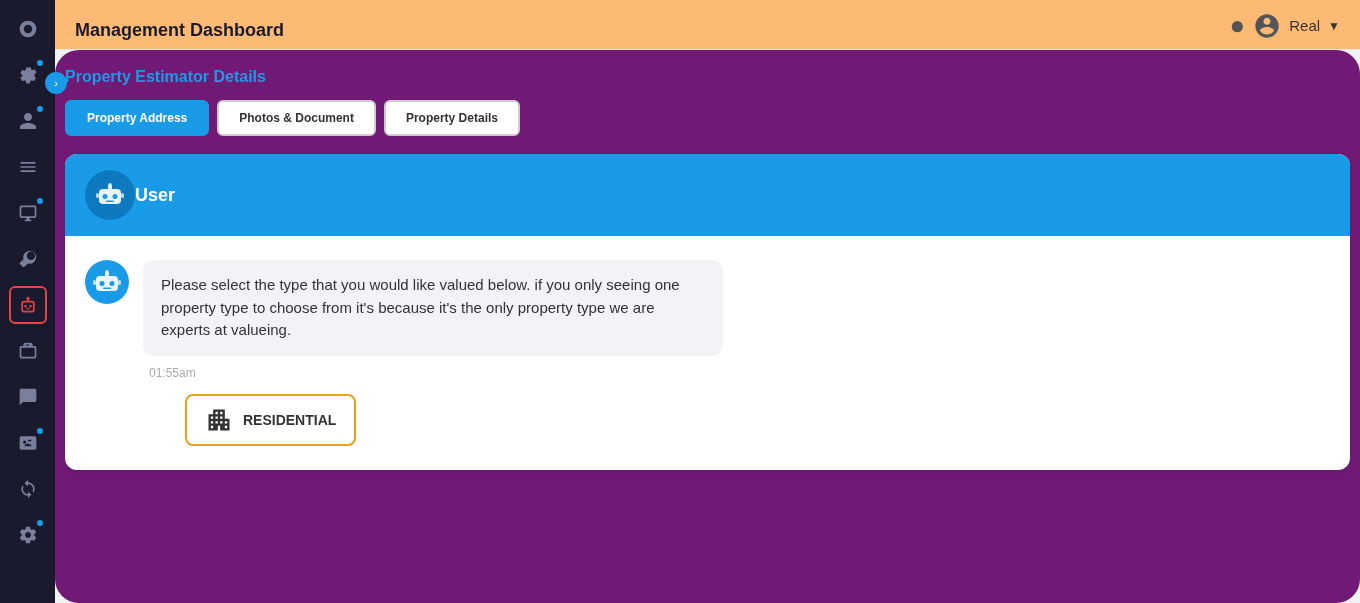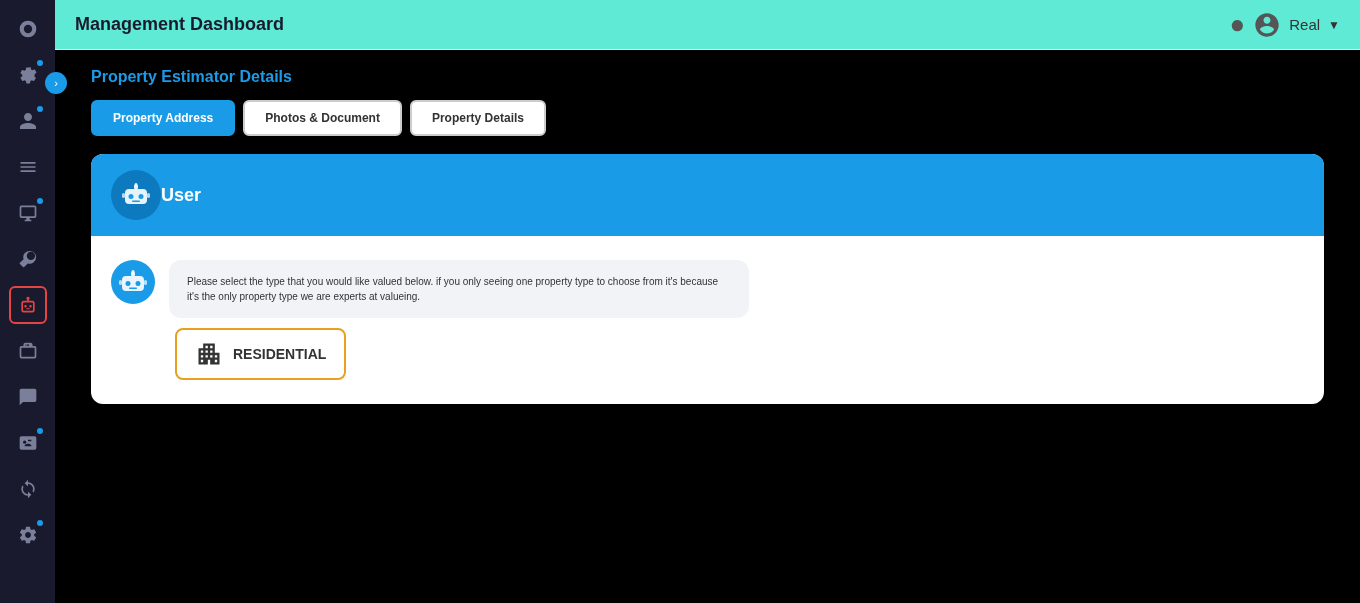--- a/index.html
+++ b/index.html
@@ -59,24 +59,24 @@
     
     .main-wrapper {
       flex: 1;
       display: flex;
       flex-direction: column;
       overflow: hidden;
     }
 
     
     .topbar {
-      background: #5eead4;
+      background: #fdba74;
       height: 50px;
       display: flex;
-      align-items: center;
+      align-items: flex-end;
       justify-content: space-between;
       padding: 8px 20px;
       border-bottom: 1px solid #e8e8e8;
       flex-shrink: 0;
     }
     .topbar-title {
       font-size: 18px;
       font-weight: 600;
       color: #1a1a2e;
     }
@@ -96,22 +96,23 @@
     }
     .topbar-caret {
       font-size: 12px;
       color: #333;
     }
 
     
     .content {
       flex: 1;
       overflow-y: auto;
-      padding: 18px 36px;
-      background: #000000;
+      padding: 18px 10px;
+      background: #701a75;
+      border-radius: 24px;
     }
 
     .page-heading {
       color: #1a9be8;
       font-size: 16px;
       font-weight: 600;
       margin-bottom: 14px;
     }
 
     
@@ -180,21 +181,21 @@
       display: flex;
       align-items: flex-start;
       gap: 14px;
       margin-bottom: 10px;
     }
 
     .chat-bubble {
       background: #f1f3f6;
       border-radius: 12px;
       padding: 14px 18px;
-      font-size: 10px;
+      font-size: 15px;
       color: #333;
       line-height: 1.5;
       max-width: 580px;
     }
 
     .chat-time {
       font-size: 12px;
       color: #aaa;
       margin-left: 64px;
       margin-bottom: 14px;
@@ -205,21 +206,21 @@
       align-items: center;
       gap: 10px;
       border: 2px solid #e8a020;
       background: white;
       border-radius: 8px;
       padding: 10px 18px;
       cursor: pointer;
       font-size: 14px;
       font-weight: 600;
       color: #333;
-      margin-left: 64px;
+      margin-left: 100px;
     }
   </style>
 </head>
 <body>
 
 <div class="sidebar">
   <div class="sidebar-chevron">›</div>
 
   <div class="sidebar-item">
     <svg width="20" height="20" viewBox="0 0 24 24" fill="#7a8099">
@@ -340,20 +341,21 @@
               <rect x="24" y="43" width="16" height="3" rx="1.5" fill="#1a9be8"></rect>
               <rect x="28" y="12" width="8" height="8" rx="2" fill="white" opacity="0.9"></rect>
               <circle cx="32" cy="11" r="3" fill="white" opacity="0.9"></circle>
               <rect x="4" y="28" width="6" height="10" rx="3" fill="white" opacity="0.7"></rect>
               <rect x="54" y="28" width="6" height="10" rx="3" fill="white" opacity="0.7"></rect>
             </svg>
           </div>
           <div class="chat-bubble">Please select the type that you would like valued below. if you only seeing one property type to choose from it's because it's the only property type we are experts at valueing.</div>
         </div>
 
+        <div class="chat-time">01:55am</div>
 
         <button class="property-type-btn">
           <svg width="28" height="28" viewBox="0 0 24 24" fill="#333">
             <path d="M17 11V3H7v4H3v14h8v-4h2v4h8V11h-4zM7 19H5v-2h2v2zm0-4H5v-2h2v2zm0-4H5v-2h2v2zm4 4H9v-2h2v2zm0-4H9v-2h2v2zm0-4H9V5h2v2zm4 8h-2v-2h2v2zm0-4h-2v-2h2v2zm0-4h-2V5h2v2zm4 12h-2v-2h2v2zm0-4h-2v-2h2v2z"></path>
           </svg>
           <span>RESIDENTIAL</span>
         </button>
       </div>
     </div>
   </div>

